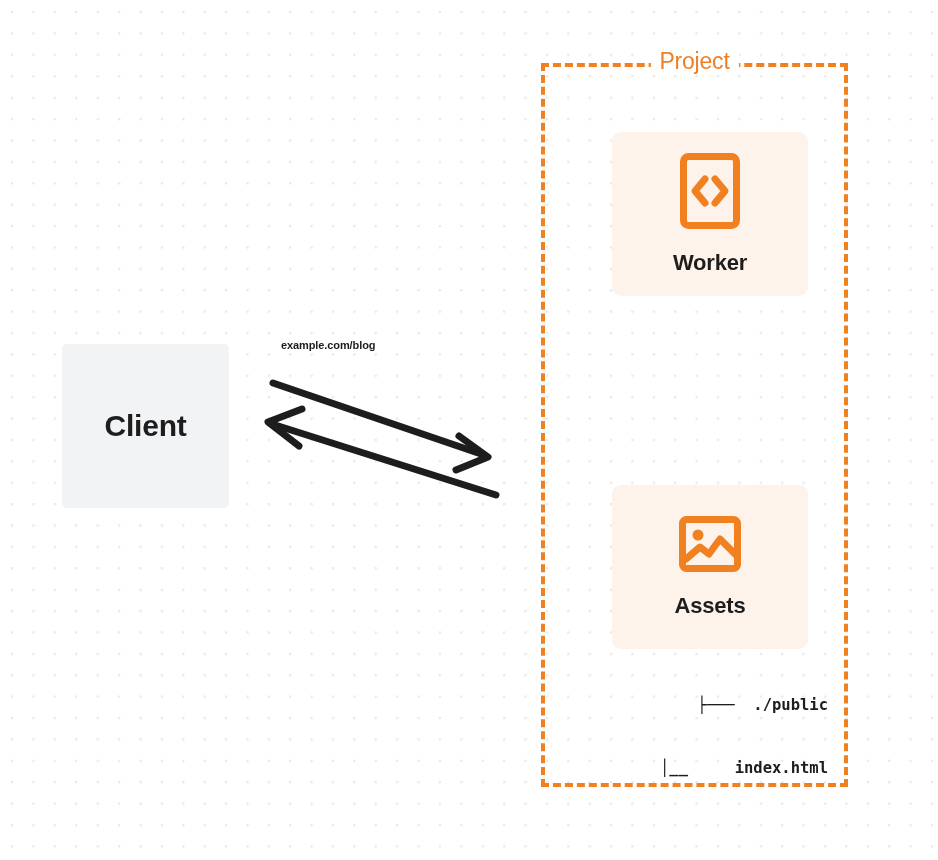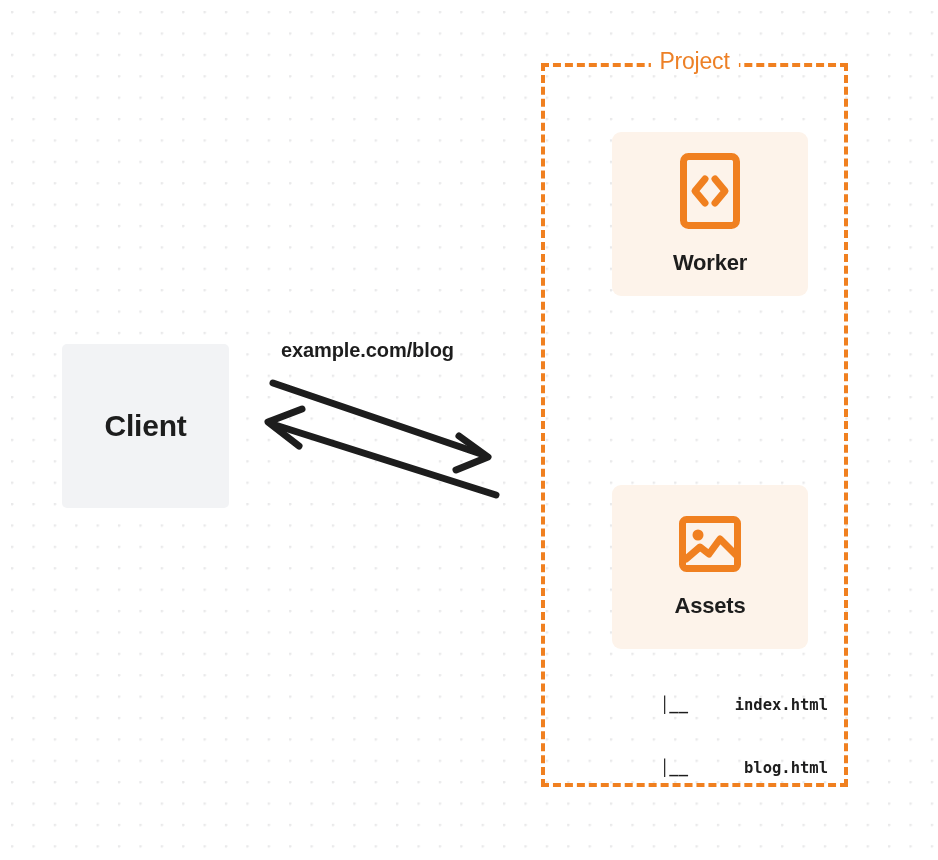--- a/index.html
+++ b/index.html
@@ -51,21 +51,21 @@
     left: 0;
     top: 0;
     width: 938px;
     height: 860px;
     pointer-events: none;
   }
   #request-label {
     position: absolute;
     left: 281px;
     top: 339px;
-    font-size: 20px;
+    font-size: 11px;
     font-weight: bold;
     color: #1d1d1d;
     letter-spacing: -0.1px;
     white-space: nowrap;
   }
 
   
   #project-group {
     position: absolute;
     left: 541px;
@@ -176,19 +176,19 @@
         <svg width="64" height="58" viewBox="0 0 64 58" xmlns="http://www.w3.org/2000/svg">
           <rect x="4.5" y="4.5" width="55" height="49" rx="4" ry="4" fill="none" stroke="#f08020" stroke-width="7"></rect>
           <circle cx="20" cy="20" r="5.5" fill="#f08020"></circle>
           <polyline points="8,44 22,32 31,39 42,24 58,40" fill="none" stroke="#f08020" stroke-width="7" stroke-linecap="round" stroke-linejoin="round"></polyline>
         </svg>
       </span>
       <span class="card-title">Assets</span>
     </div>
 
     <div id="assets-file-tree">
+      <span class="tree-row">├───  ./public</span>
       <span class="tree-row">│__     index.html</span>
-      <span class="tree-row">│__      blog.html</span>
       
     </div>
   </div>
 
 </div>
 
 </body></html>

